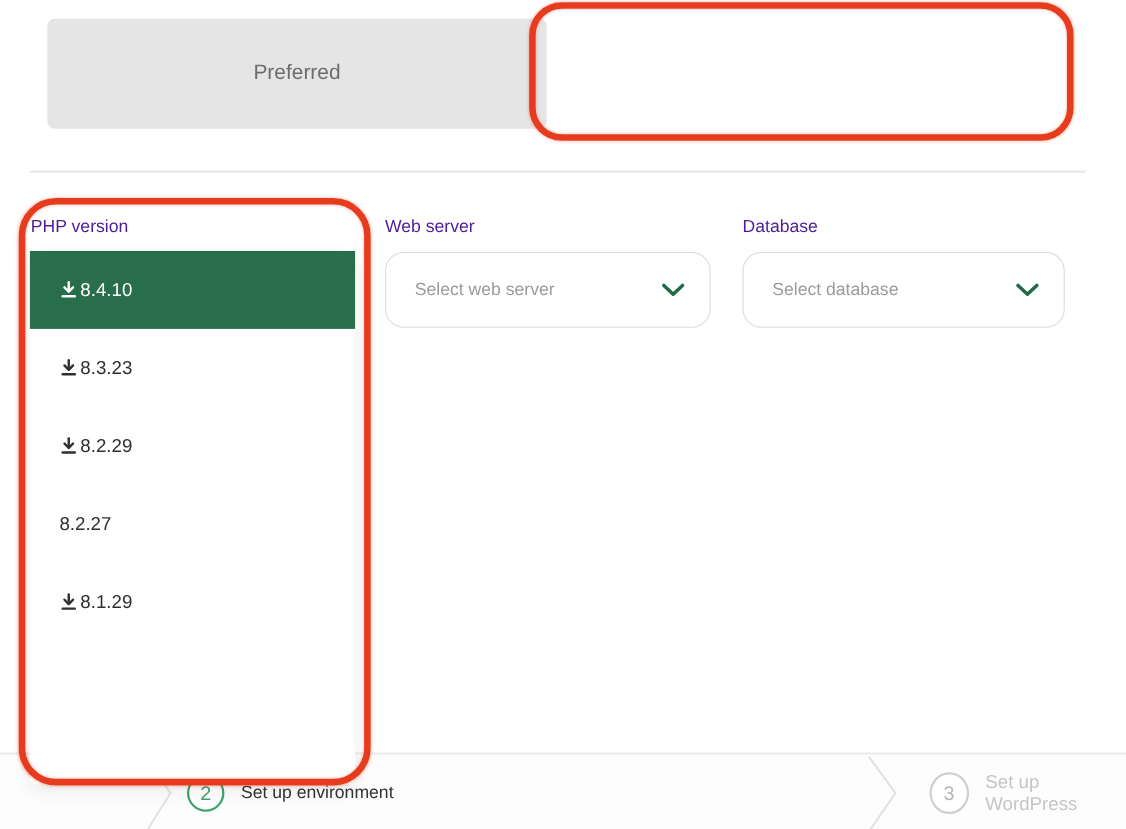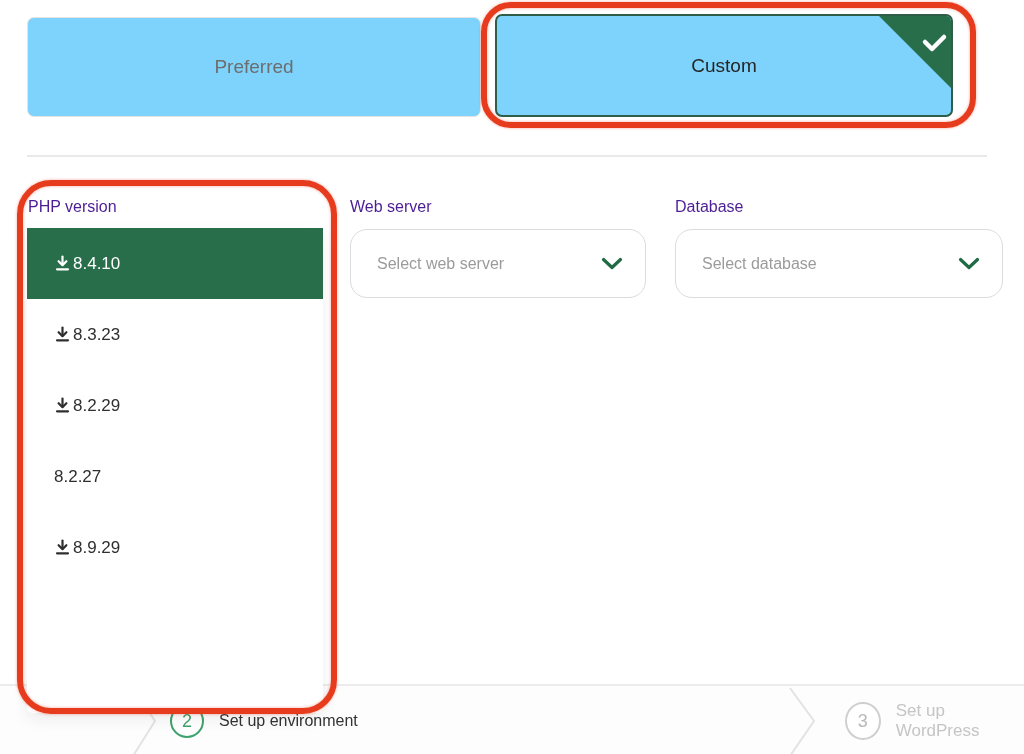--- a/index.html
+++ b/index.html
@@ -1,21 +1,21 @@
 <!DOCTYPE html>
 <html><head>
 <meta charset="utf-8">
 <style>
   html,body{margin:0;padding:0;background:#fff;}
   .page{position:relative;width:1024px;height:754px;background:#fff;overflow:hidden;
         font-family:"Liberation Sans","DejaVu Sans",sans-serif;}
 
   
   .tab{position:absolute;display:flex;align-items:center;justify-content:center;
-       background:#7dd3fc;box-sizing:border-box;border-radius:7px;cursor:pointer;}
+       background:#e5e5e5;box-sizing:border-box;border-radius:7px;cursor:pointer;margin-left:16px;}
   .tab-preferred{left:27px;top:17px;width:454px;height:100px;border:1.5px solid #e4e4e4;
        color:#6d6d6d;font-size:19px;}
   .tab-custom{left:495px;top:14px;width:458px;height:103px;border:2px solid #2f5d47;
        color:#262626;font-size:19px;font-weight:500;overflow:hidden;}
   .corner-check{position:absolute;top:-2px;right:-2px;width:80px;height:80px;}
 
   
   .annotation{position:absolute;box-sizing:border-box;border:6px solid #e73b1e;
        border-radius:34px;pointer-events:none;z-index:6;
        box-shadow:0 0 3px rgba(231,59,30,.45), inset 0 0 3px rgba(231,59,30,.45);}
@@ -39,21 +39,21 @@
        font-size:17px;color:#2f2f2f;box-sizing:border-box;cursor:pointer;}
   .php-row .dl{width:17px;height:17px;flex:0 0 17px;}
   .php-row .dl svg{display:block;}
   .php-row.selected{background:#286e4a;color:#fff;}
 
   
   .select{position:absolute;top:229px;height:69px;background:#fff;box-sizing:border-box;
        border:1.5px solid #dcdcdc;border-radius:17px;display:flex;align-items:center;
        justify-content:space-between;padding:0 22px 0 26px;cursor:pointer;}
   .select-web{left:350px;width:296px;}
-  .select-db{left:675px;width:328px;}
+  .select-db{left:675px;width:293px;}
   .select .ph{font-size:16px;color:#9b9b9b;}
 
   
   .footer{position:absolute;left:0;top:684px;width:1024px;height:70px;background:#fdfdfd;
        border-top:2px solid #ececec;box-sizing:content-box;z-index:1;}
   .footer svg.seps{position:absolute;left:0;top:0;width:1024px;height:70px;}
   .step{position:absolute;top:0;height:70px;display:flex;align-items:center;gap:15px;}
   .step-2{left:170px;}
   .step-3{left:845px;}
   .step-circle{width:34px;height:34px;border-radius:50%;display:flex;align-items:center;
@@ -65,27 +65,20 @@
 </style>
 </head>
 <body>
 
 <div class="page">
 
   <div class="tab tab-preferred">
     <span>Preferred</span>
   </div>
 
-  <div class="tab tab-custom">
-    <span>Custom</span>
-    <svg class="corner-check" viewBox="0 0 80 80">
-      <polygon points="4,0 80,0 80,76" fill="#286e4a"></polygon>
-      <polyline points="52,28 59,35 71,23" fill="none" stroke="#ffffff" stroke-width="4.5" stroke-linecap="round" stroke-linejoin="round"></polyline>
-    </svg>
-  </div>
 
   <div class="annotation annotation-custom"></div>
 
   <div class="divider"></div>
 
   <div class="col-label label-php">PHP version</div>
   <div class="col-label label-web">Web server</div>
   <div class="col-label label-db">Database</div>
 
   <div class="php-list" id="php-list">
@@ -124,21 +117,21 @@
       <span class="ver">8.2.27</span>
     </div>
       <div class="php-row">
       <span class="dl">
         <svg width="17" height="17" viewBox="0 0 17 17">
           <line x1="8.5" y1="1.5" x2="8.5" y2="9.5" stroke="currentColor" stroke-width="2.2" stroke-linecap="round"></line>
           <polyline points="4.6,6.2 8.5,10.2 12.4,6.2" fill="none" stroke="currentColor" stroke-width="2.2" stroke-linecap="round" stroke-linejoin="round"></polyline>
           <line x1="3" y1="14.3" x2="14" y2="14.3" stroke="currentColor" stroke-width="2.2" stroke-linecap="round"></line>
         </svg>
       </span>
-      <span class="ver">8.9.29</span>
+      <span class="ver">8.1.29</span>
     </div>
     </div>
 
   <div class="annotation annotation-php"></div>
 
   <div class="select select-web">
     <span class="ph">Select web server</span>
     <svg width="22" height="14" viewBox="0 0 22 14">
       <polyline points="2.5,2.5 11,10.5 19.5,2.5" fill="none" stroke="#1f6b46" stroke-width="3.2" stroke-linecap="round" stroke-linejoin="round"></polyline>
     </svg>

